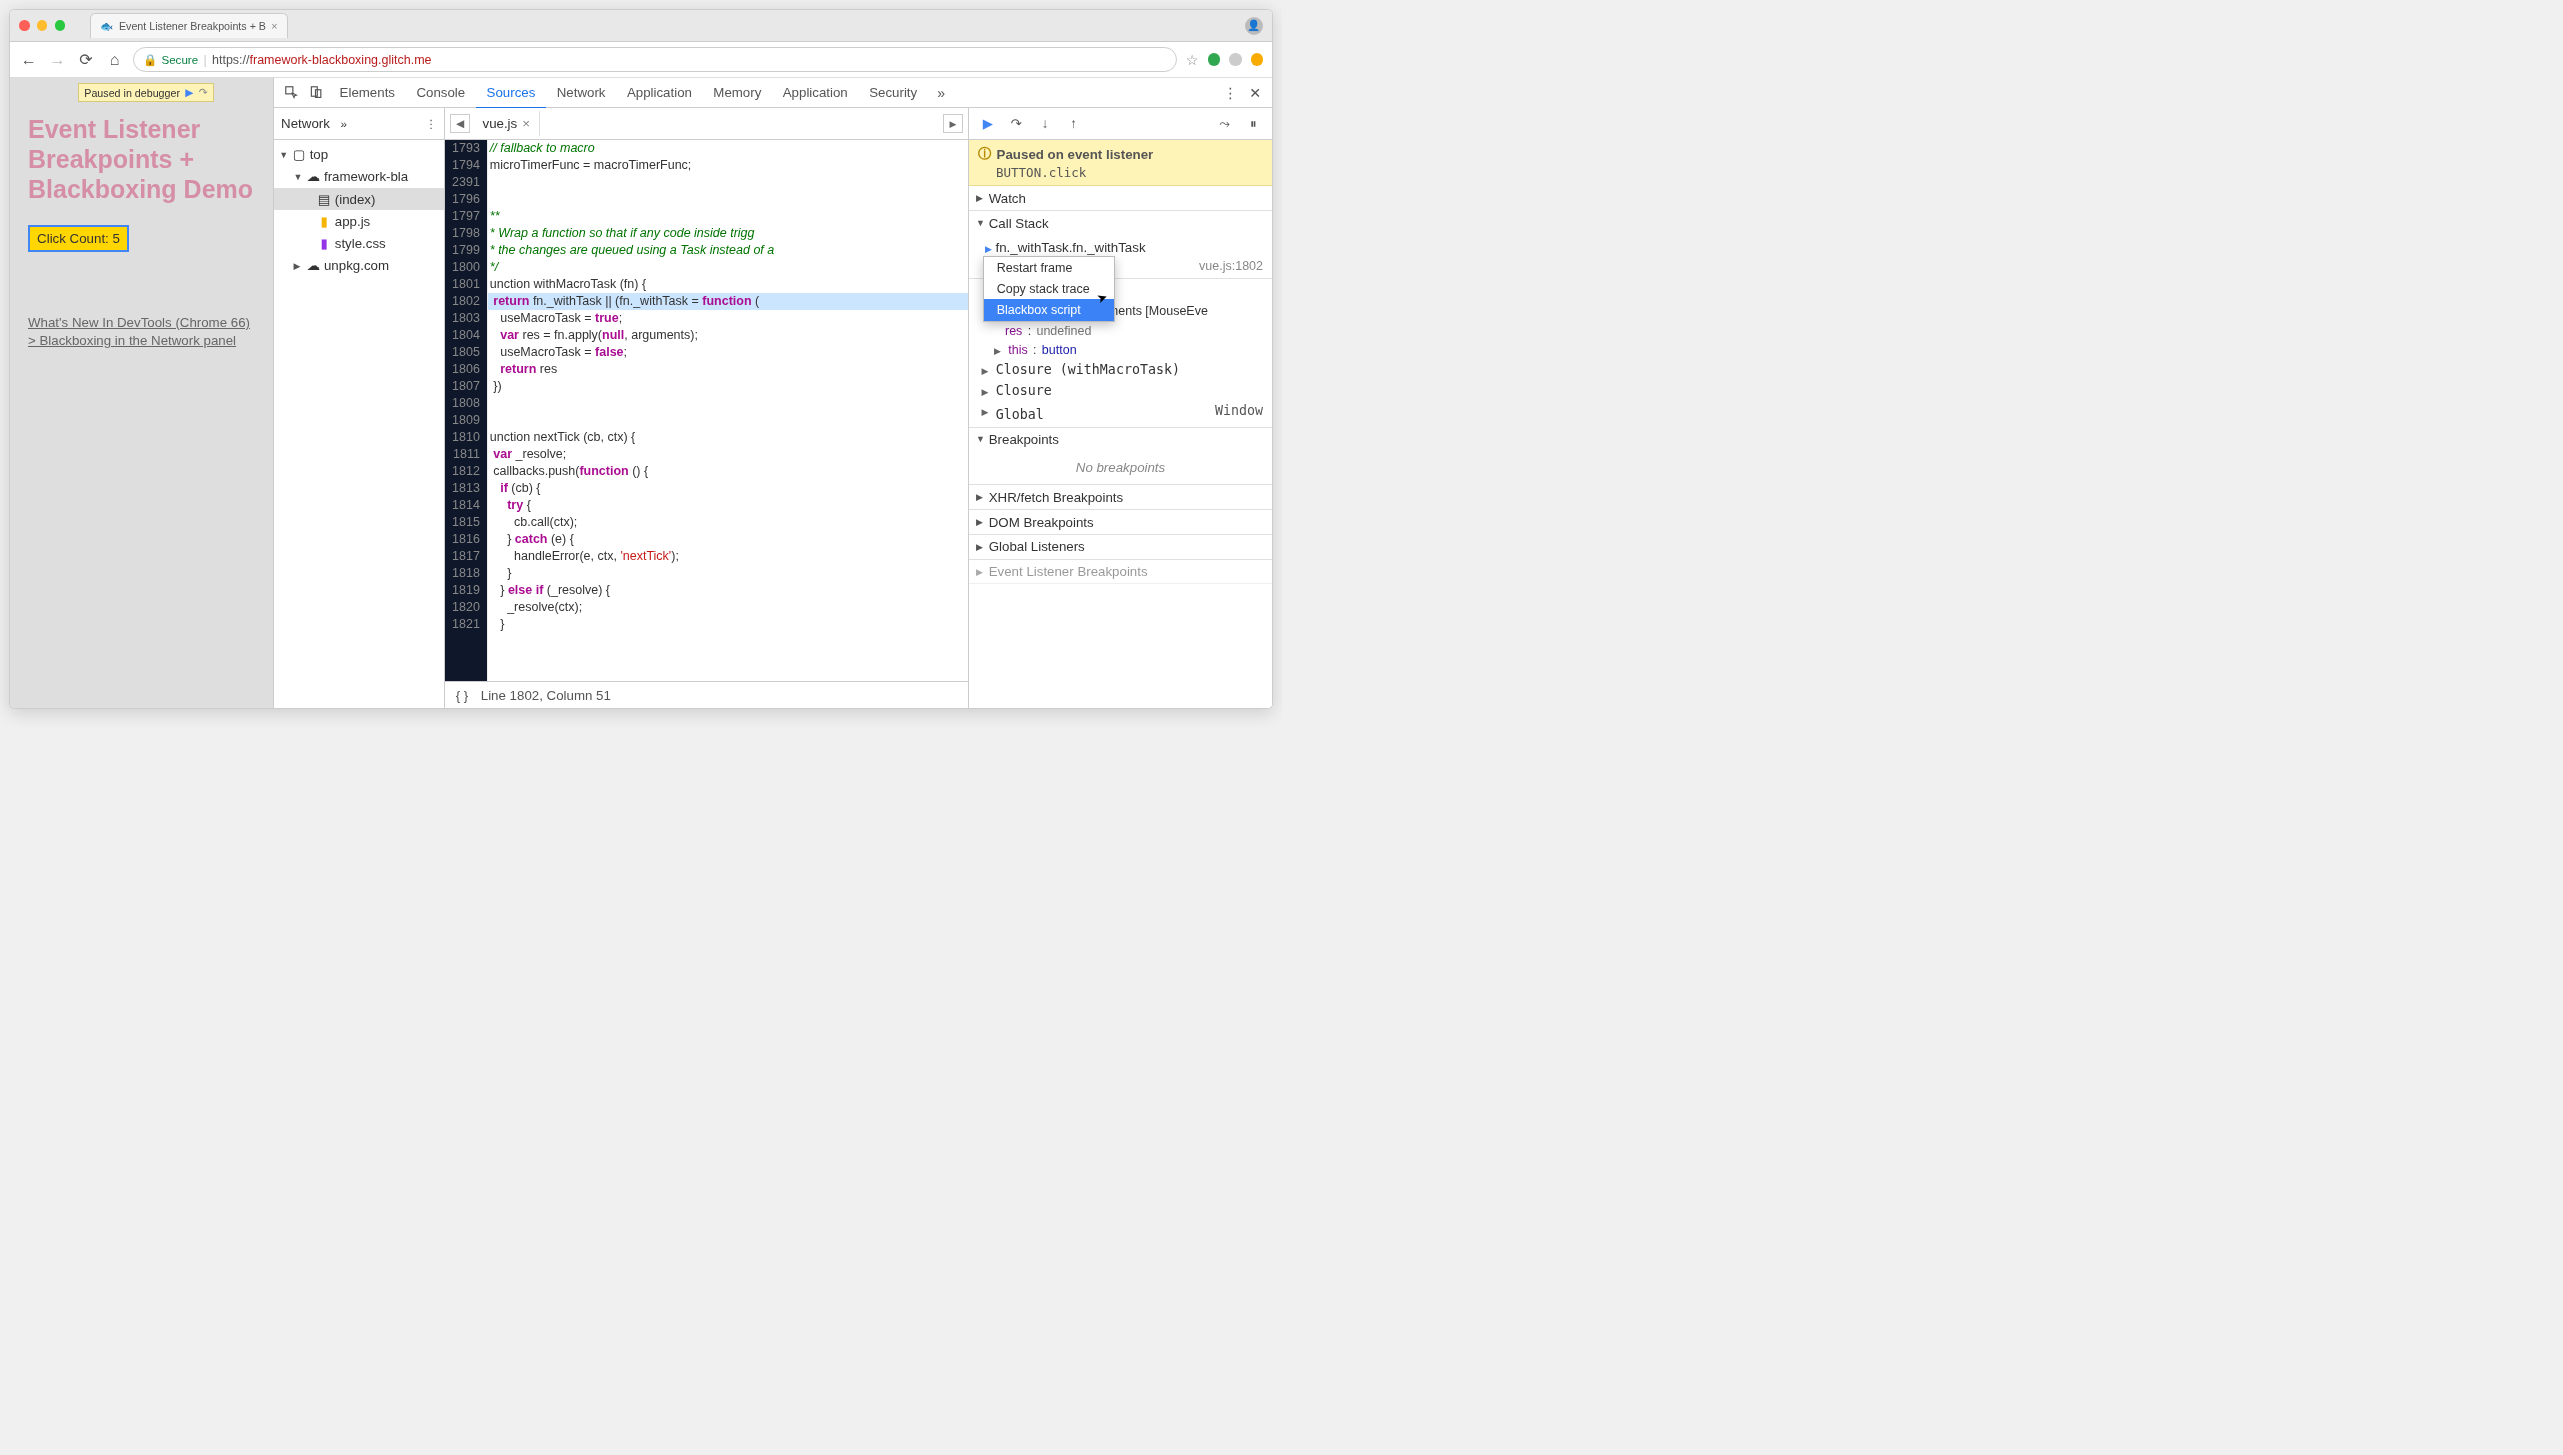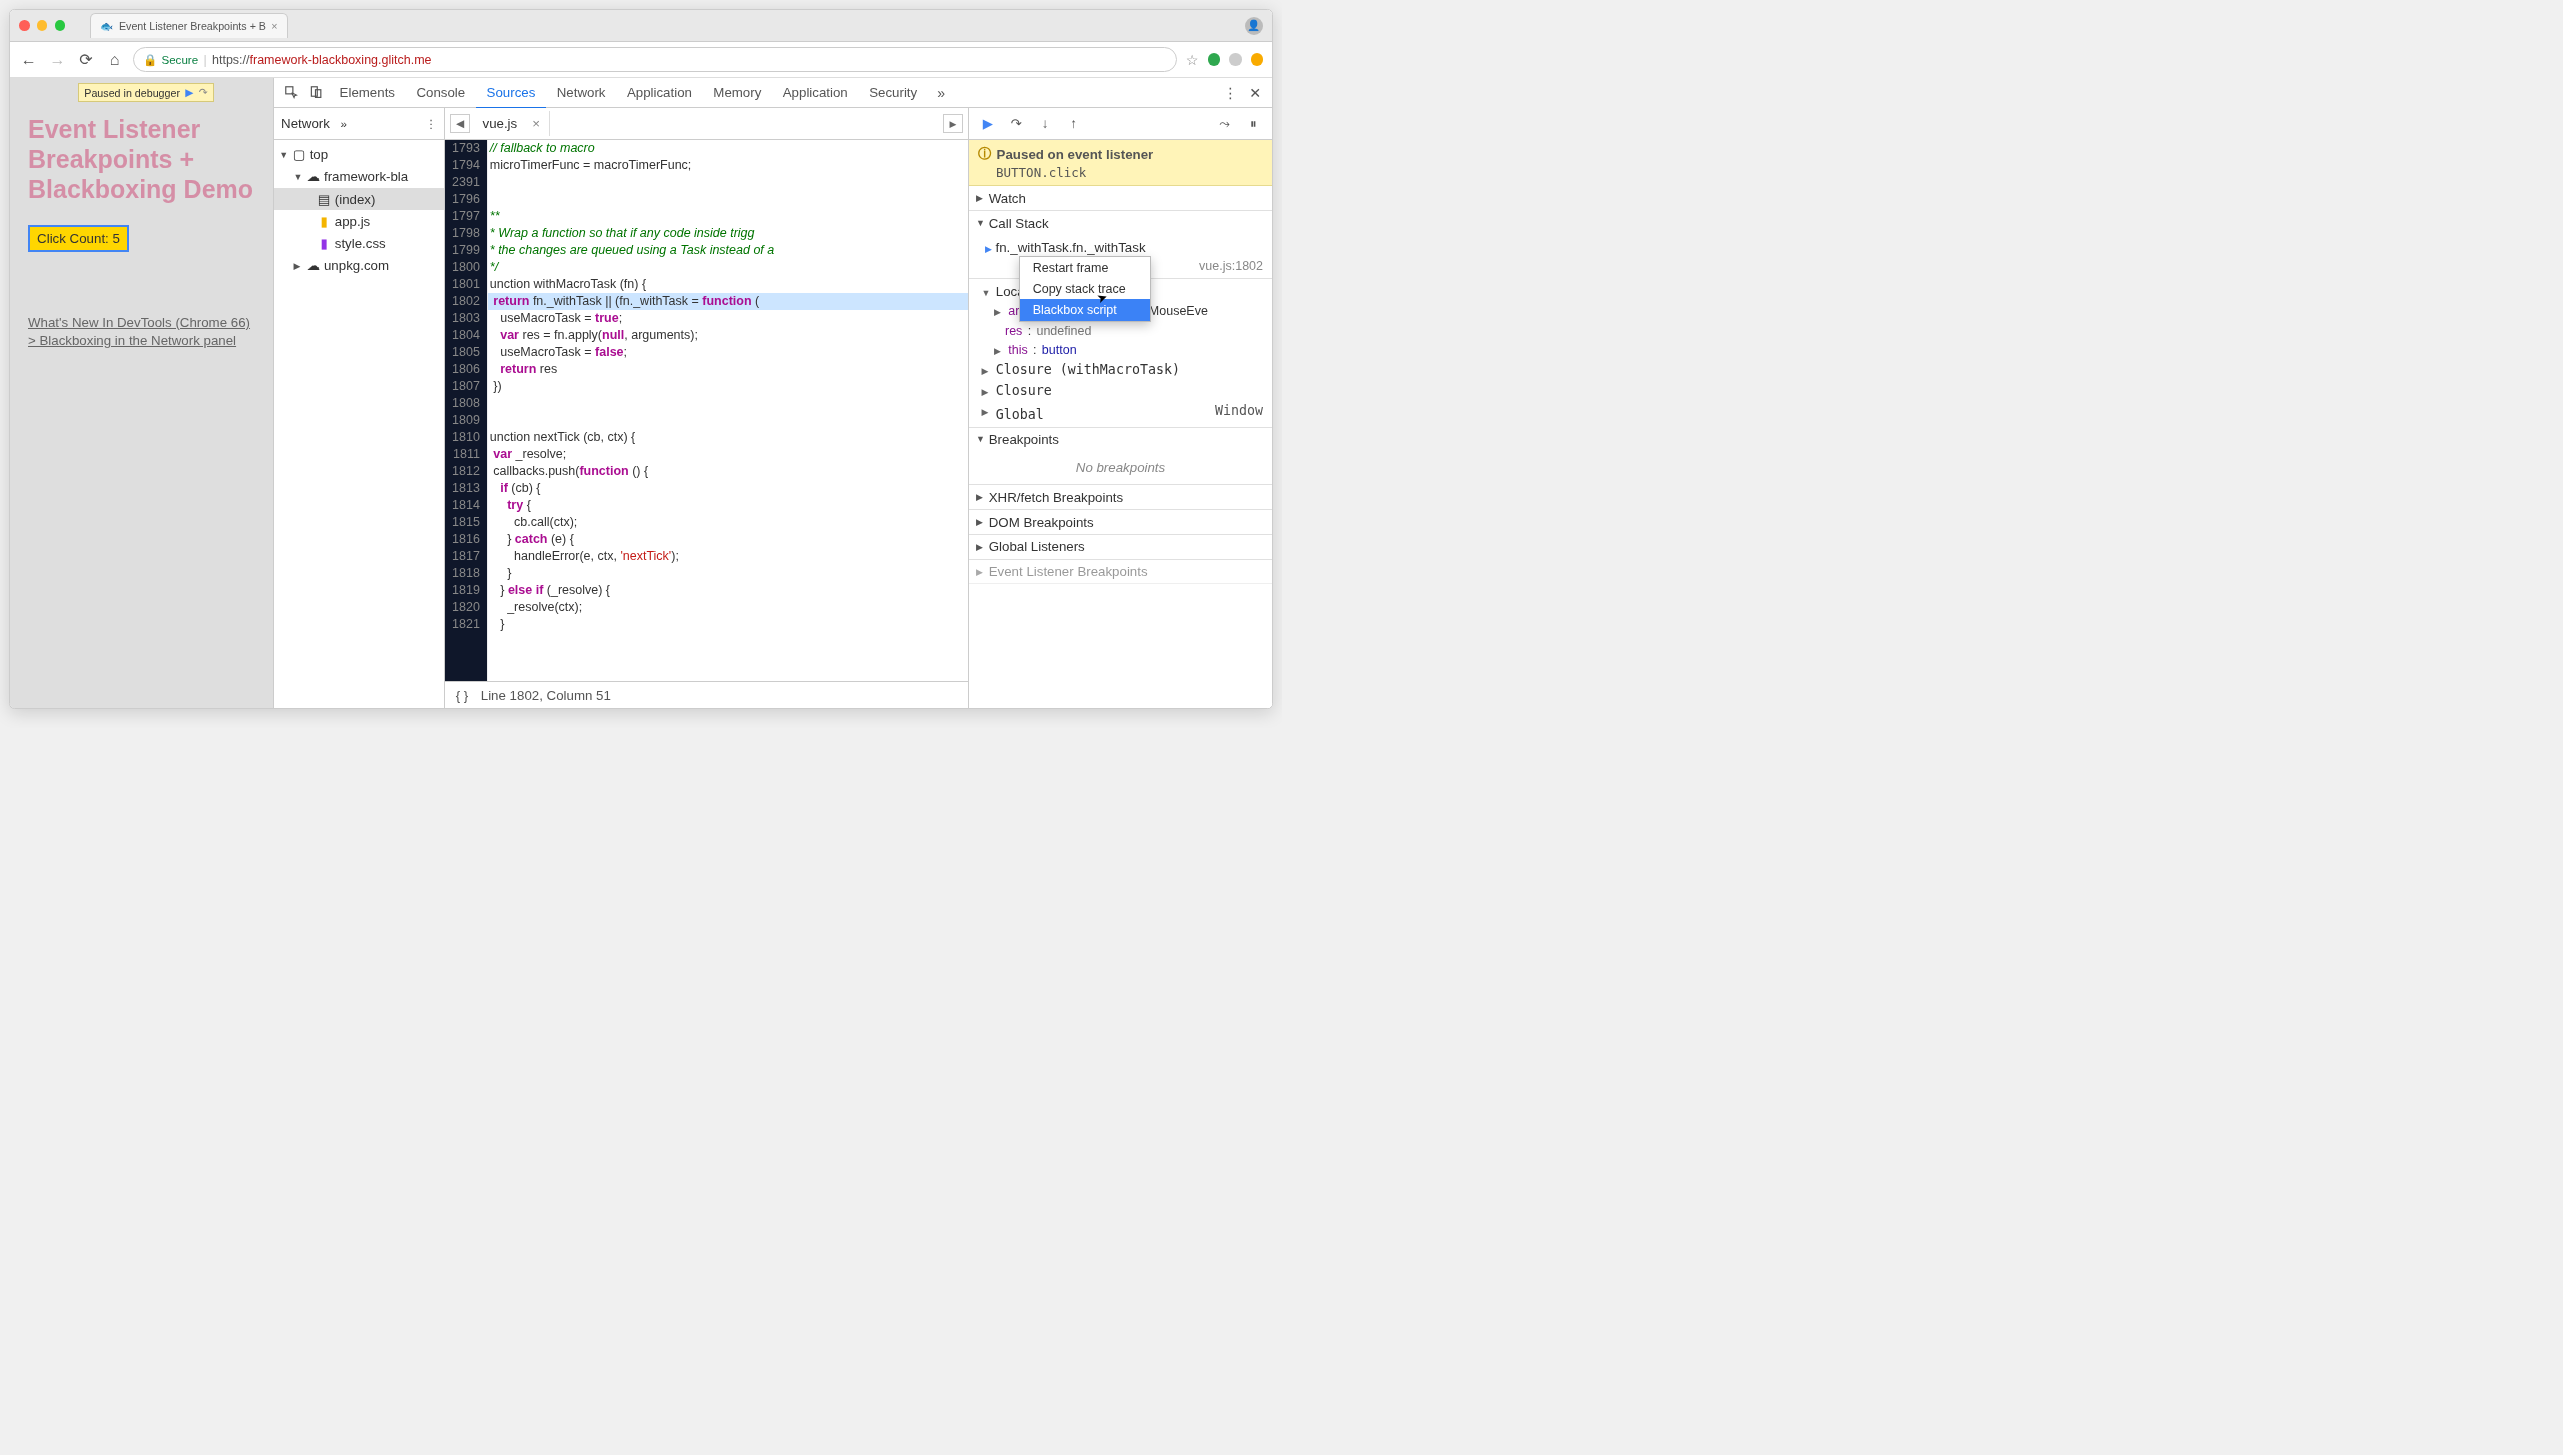--- a/index.html
+++ b/index.html
@@ -56,21 +56,21 @@
 .tree { padding: 3.6px 0; font-size: 13.3px; }
 .tree-row { display: flex; align-items: center; padding: 3.6px 5.3px; gap: 3.6px; cursor: pointer; white-space: nowrap; overflow: hidden;}
 .tree-row.sel { background: #ddd; }
 .tri { width: 9px; color: #555; font-size: 9px; }
 .fic { width: 14.2px; text-align:center; }
 
 
 .dt-mid { flex: 1; display: flex; flex-direction: column; border-right: 0.9px solid #ccc; min-width: 0; }
 .ed-tabs { height: 32px; border-bottom: 0.9px solid #ccc; display: flex; align-items: center; padding: 0 5.3px; gap:3.6px;}
 .ed-btn { width: 19.6px; height: 19.6px; display:flex;align-items:center;justify-content:center;color:#666;border:0.9px solid #ccc;font-size:10.7px;}
-.ed-tab { padding: 5.3px 9px; font-size: 13.3px; display:flex; align-items:center; gap:15px; border-right:0.9px solid #ddd;}
+.ed-tab { padding: 5.3px 9px; font-size: 13.3px; display:flex; align-items:center; gap:5px; border-right:0.9px solid #ddd;}
 .ed-close { color: #888; cursor:pointer; }
 .ed-play { width:19.6px;height:19.6px;border:0.9px solid #ccc;display:flex;align-items:center;justify-content:center;color:#666;font-size:9px;}
 
 .editor { flex:1; display:flex; overflow:hidden; font-family: Menlo, Monaco, monospace; font-size: 12.5px; line-height: 17px; }
 .gutter { background: #0f172a; color: #888; text-align: right; padding: 0 7.1px; border-right: 0.9px solid #eee; user-select: none;}
 .gutter div { height: 17px; }
 .code { flex:1; white-space: pre; overflow: hidden; }
 .code-line { height: 17px; padding-left: 1.8px;}
 .hl-current { background: #cce5ff; }
 .c-kw { color: #aa0d91; font-weight: bold; }
@@ -104,21 +104,21 @@
 .scope-row.head { font-family: inherit; font-size: 13.3px; color:#333; }
 .sk { color: #881391; }
 .sv { color: #555; }
 .sv.grey { color: #777; }
 .sv.obj { color: #333; }
 .scope-toggle { color:#666; font-size:9px; width:9px;}
 
 .no-bp { text-align:center; color:#888; font-style: italic; padding: 9px 0; }
 
 
-.ctx-menu { position: absolute; top: 148px; left: 14.2px; width: 132px; background: #fff; border: 0.9px solid #bbb; box-shadow: 0 3.6px 10.7px rgba(0,0,0,0.25); font-size: 12.5px; z-index: 10; margin-left: 36px;}
+.ctx-menu { position: absolute; top: 148px; left: 14.2px; width: 132px; background: #fff; border: 0.9px solid #bbb; box-shadow: 0 3.6px 10.7px rgba(0,0,0,0.25); font-size: 12.5px; z-index: 10;}
 .ctx-item { padding: 3.6px 12.5px; cursor: pointer; }
 .ctx-item.hl { background: #3b82f6; color: #fff; }
 .cursor-arrow { position:absolute; top: 182px; left: 128px; font-size: 12.5px; color:#000; transform: rotate(-20deg); z-index:11;}
 
 svg.icon { width: 14.2px; height: 14.2px; }
 </style>
 </head>
 <body>
 
 <div class="browser">

